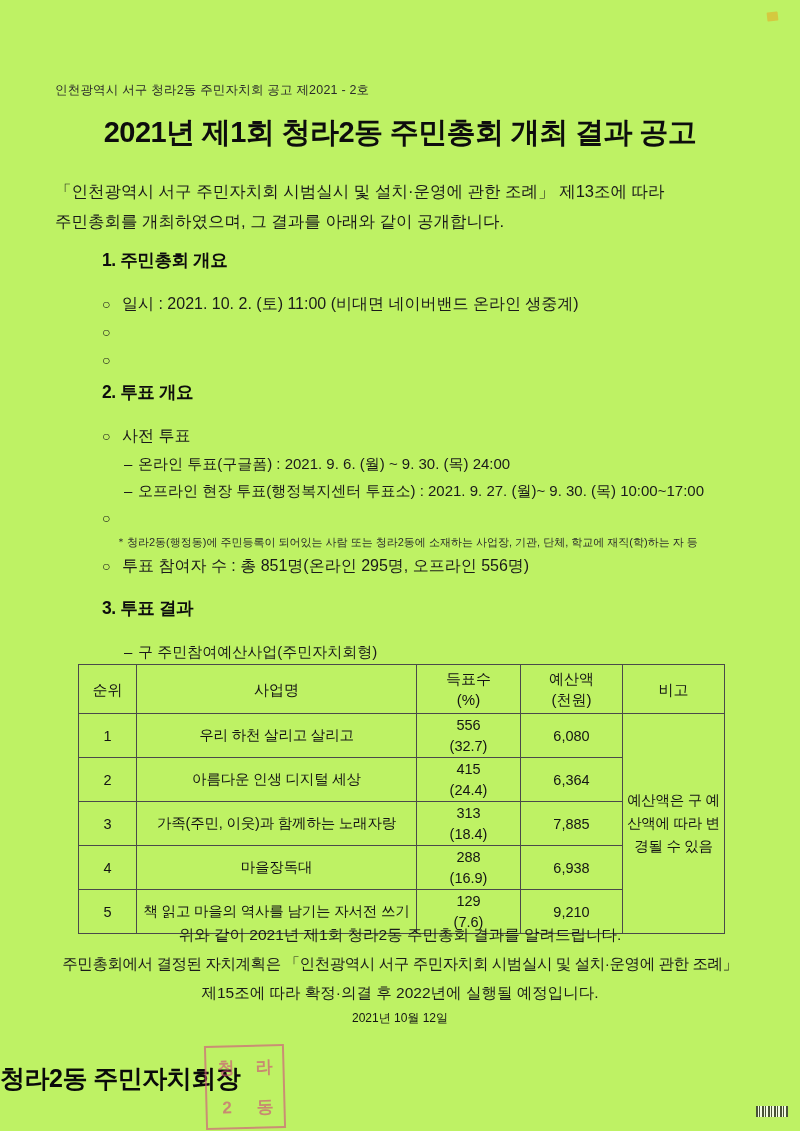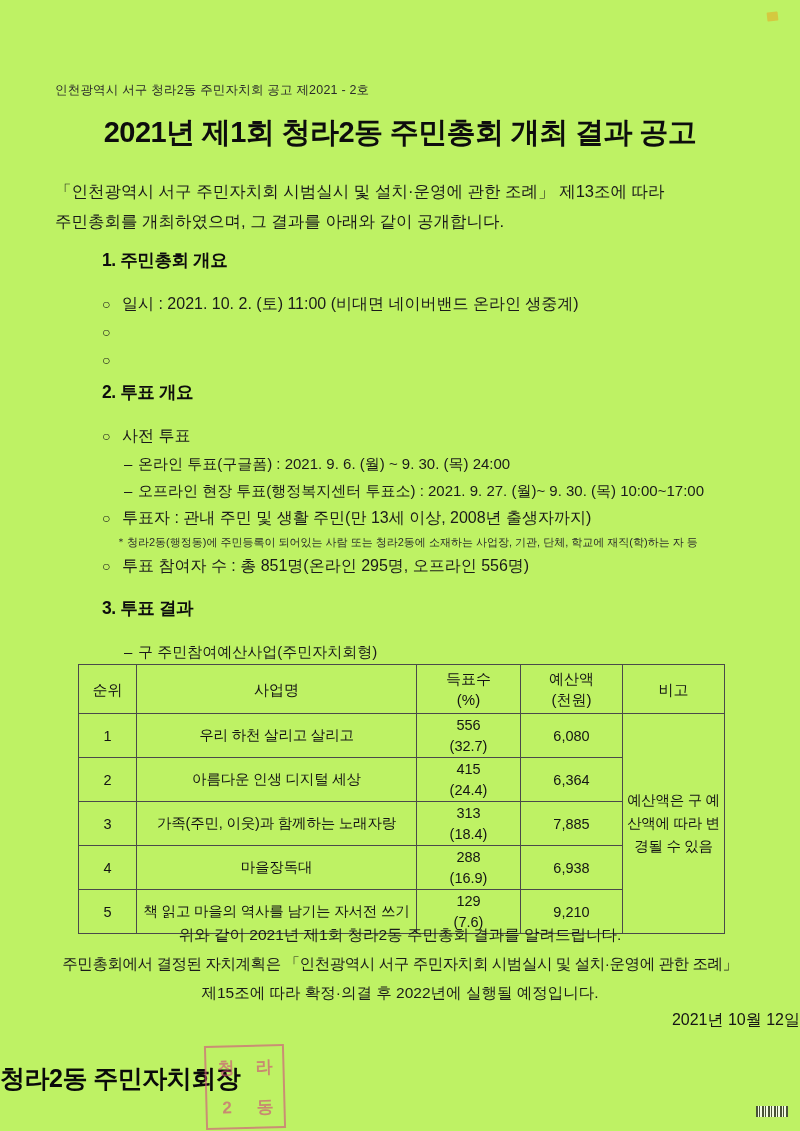--- a/index.html
+++ b/index.html
@@ -210,22 +210,22 @@
     color: #1a1a1a;
   }
   .closing span { display: block; white-space: nowrap; }
   .closing .wide { letter-spacing: -0.45px; }
 
   .date-line {
     position: absolute;
     left: 0;
     right: 0;
     top: 1010px;
-    text-align: right;
-    font-size: 16px;
+    text-align: center;
+    font-size: 12px;
     color: #141414;
   }
 
   .signature-wrap {
     position: absolute;
     left: 0;
     right: 0;
     top: 1062px;
     text-align: left;
   }
@@ -302,21 +302,20 @@
       <div class="dash-row">
         <span class="dash-mark">–</span>
         <span>온라인 투표(구글폼) : 2021. 9. 6. (월) ~ 9. 30. (목) 24:00</span>
       </div>
       <div class="dash-row">
         <span class="dash-mark">–</span>
         <span>오프라인 현장 투표(행정복지센터 투표소) : 2021. 9. 27. (월)~ 9. 30. (목) 10:00~17:00</span>
       </div>
       <div class="bullet-row">
         <span class="bullet-mark">○</span>
-        <span>투표자 : 관내 주민 및 생활 주민(만 13세 이상, 2008년 출생자까지)</span>
       </div>
       <div class="note-row">
         <span class="note-mark">＊</span>
         <span>청라2동(행정동)에 주민등록이 되어있는 사람 또는 청라2동에 소재하는 사업장, 기관, 단체, 학교에 재직(학)하는 자 등</span>
       </div>
       <div class="bullet-row">
         <span class="bullet-mark">○</span>
         <span>투표 참여자 수 : 총 851명(온라인 295명, 오프라인 556명)</span>
       </div>
     </div>

